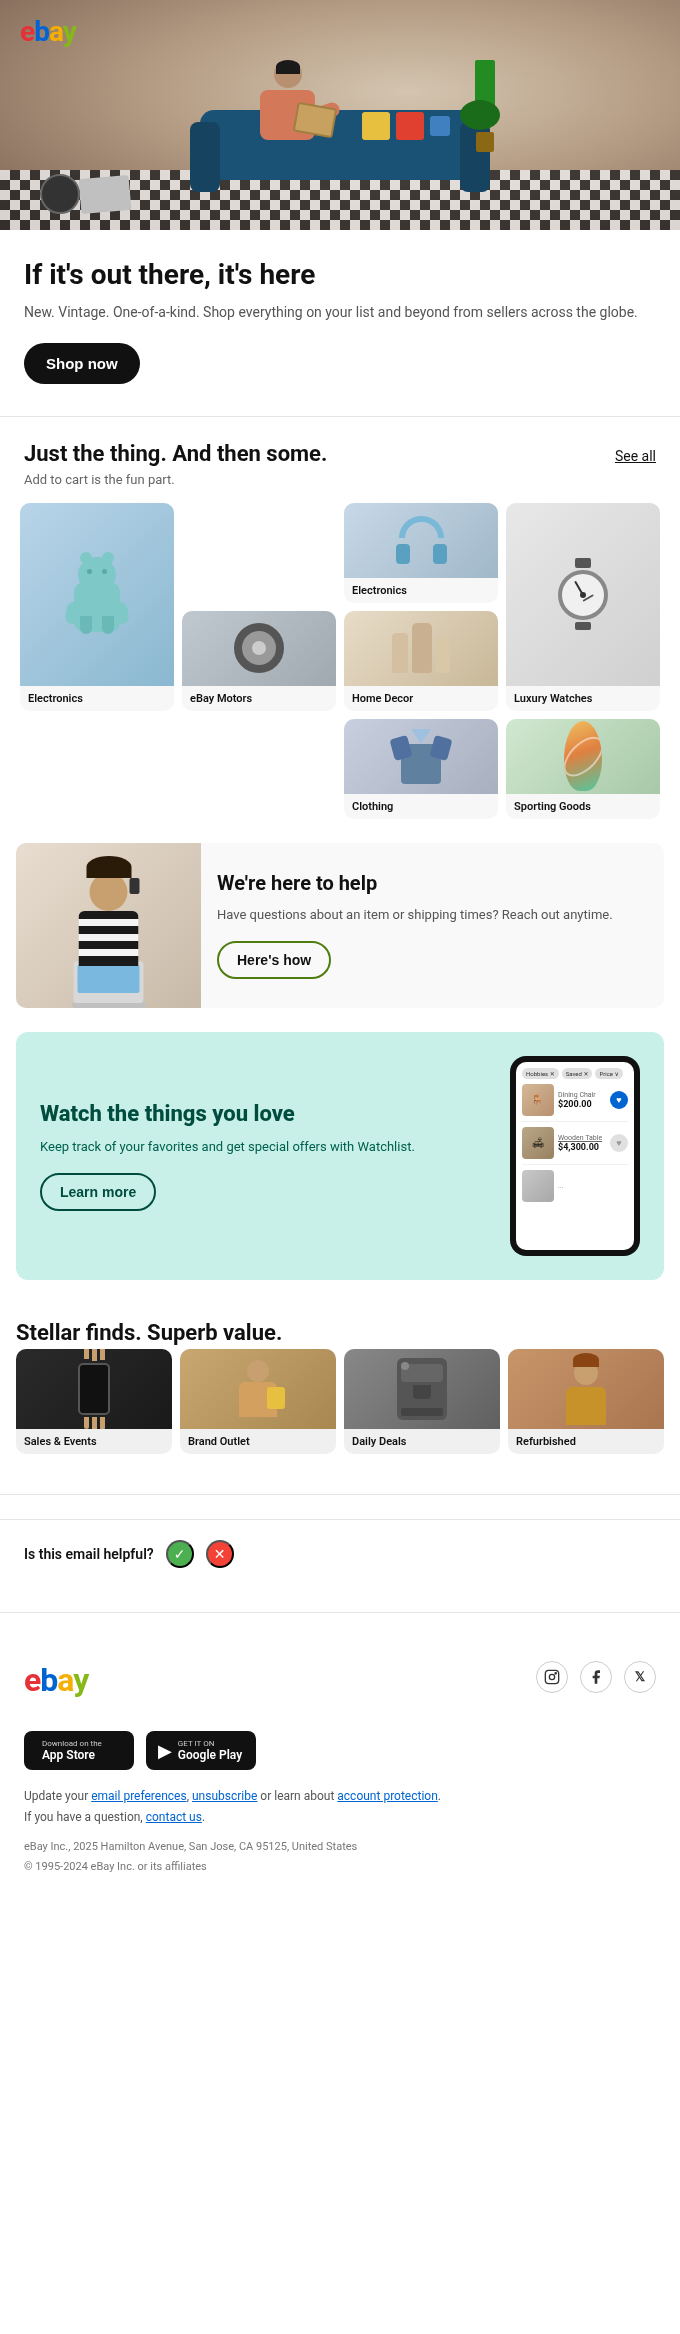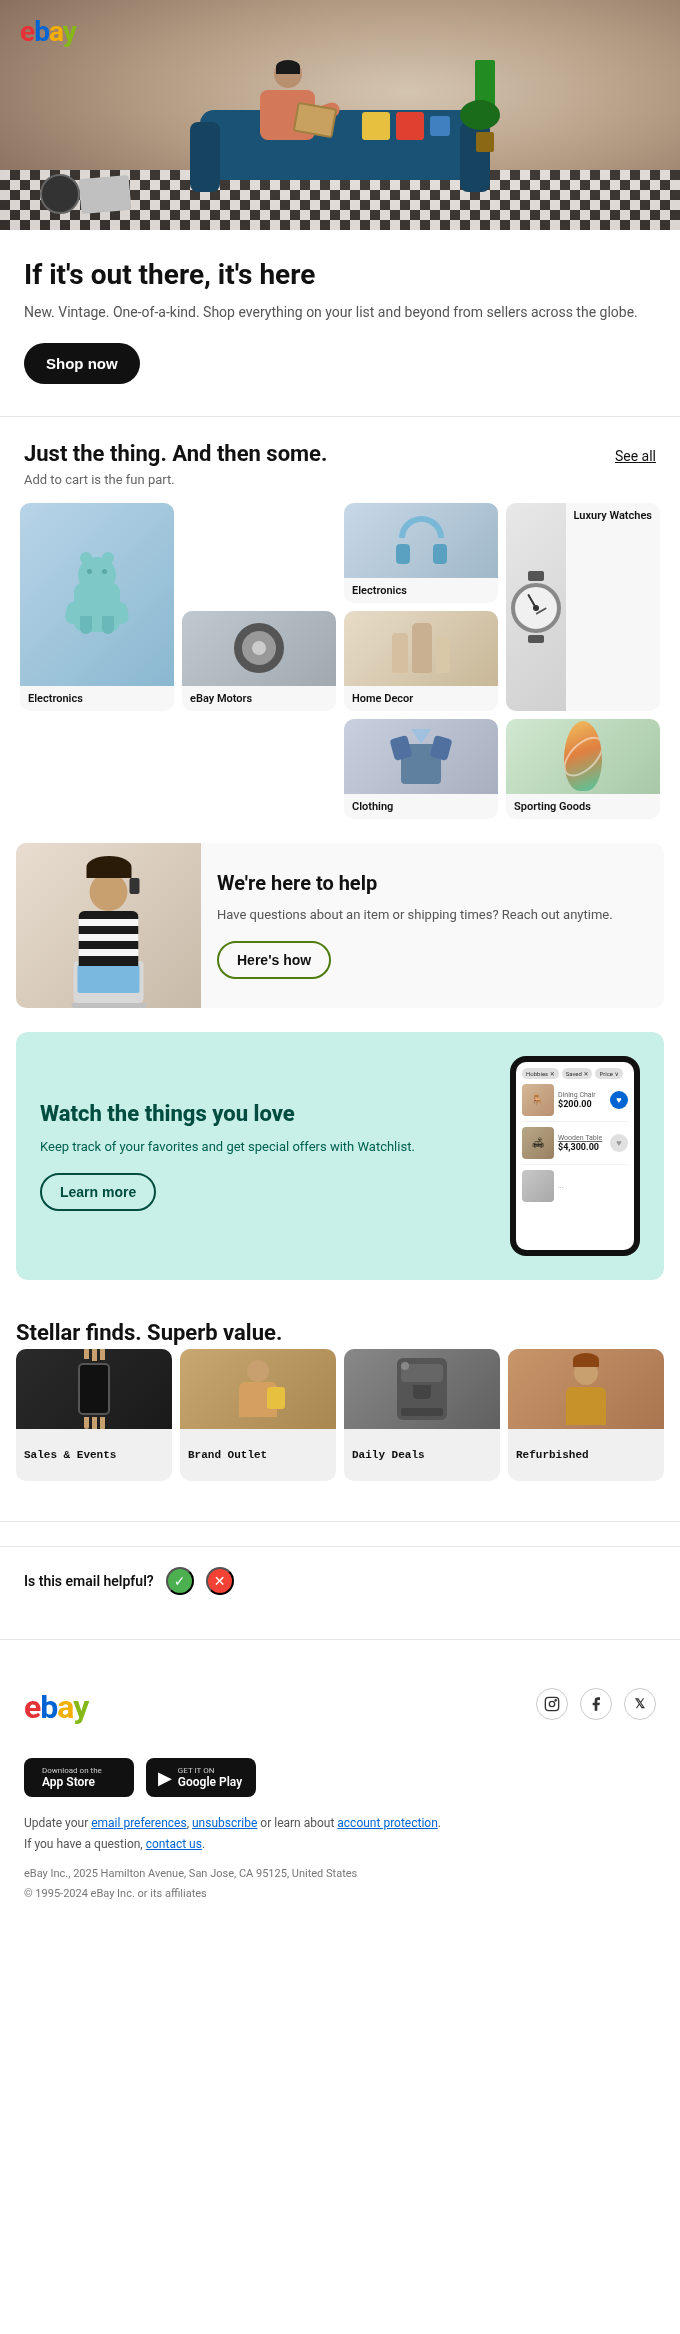--- a/index.html
+++ b/index.html
@@ -267,25 +267,24 @@
     }
     .stellar-img {
       width: 100%;
       aspect-ratio: 1;
       display: flex;
       align-items: center;
       justify-content: center;
       overflow: hidden;
     }
     .stellar-label {
-      padding: 20px 8px;
+      padding: 6px 8px;
       font-size: 11px;
       font-weight: 600;
       color: #111111;
-      font-family: Liberation Mono, monospace;
     }
 
     
     .feedback-section {
       padding: 20px 24px;
       border-top: 1px solid #e5e5e5;
       display: flex;
       align-items: center;
       gap: 12px;
     }
@@ -494,21 +493,21 @@
 
         <div style="position:relative;width:55px;height:55px;">
           <div style="position:absolute;top:3px;left:5px;width:45px;height:22px;border:6px solid #7ab8d8;border-bottom:none;border-radius:22px 22px 0 0;"></div>
           <div style="position:absolute;bottom:4px;left:2px;width:14px;height:20px;background:#5aa0c0;border-radius:4px;"></div>
           <div style="position:absolute;bottom:4px;right:2px;width:14px;height:20px;background:#5aa0c0;border-radius:4px;"></div>
         </div>
       </div>
       <div class="product-label">Electronics</div>
     </div>
 
-    <div class="product-card" style="grid-column:4;grid-row:1/3;display:flex;flex-direction:row;">
+    <div class="product-card" style="grid-column:4;grid-row:1/3;display:flex;flex-direction:column;">
       <div class="product-img img-luxury-watches" style="flex:1;min-height:120px;display:flex;align-items:center;justify-content:center;">
 
         <div style="display:flex;flex-direction:column;align-items:center;gap:2px;">
           <div style="width:16px;height:10px;background:#555;border-radius:2px;"></div>
           <div style="width:50px;height:50px;background:#f0f0f0;border-radius:50%;border:4px solid #888;display:flex;align-items:center;justify-content:center;position:relative;">
             <div style="position:absolute;width:2px;height:16px;background:#333;border-radius:1px;bottom:50%;left:50%;transform:translateX(-50%);transform-origin:bottom;transform:translateX(-50%) rotate(-30deg);bottom:50%;"></div>
             <div style="position:absolute;width:2px;height:12px;background:#555;border-radius:1px;transform:rotate(60deg);transform-origin:bottom center;"></div>
             <div style="width:6px;height:6px;background:#333;border-radius:50%;"></div>
           </div>
           <div style="width:16px;height:8px;background:#555;border-radius:2px;"></div>

